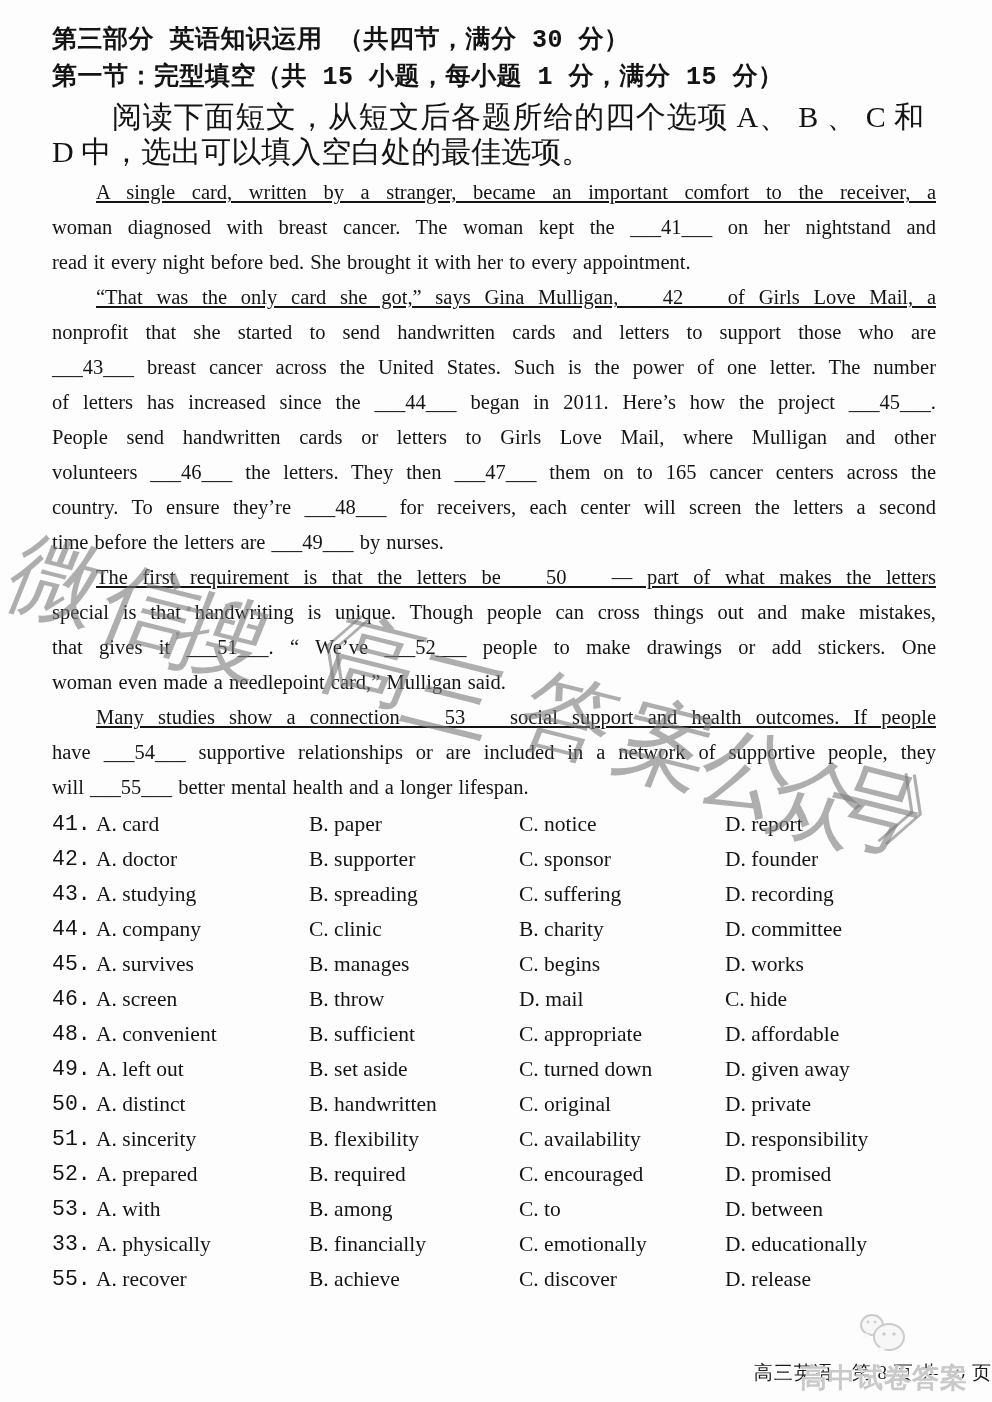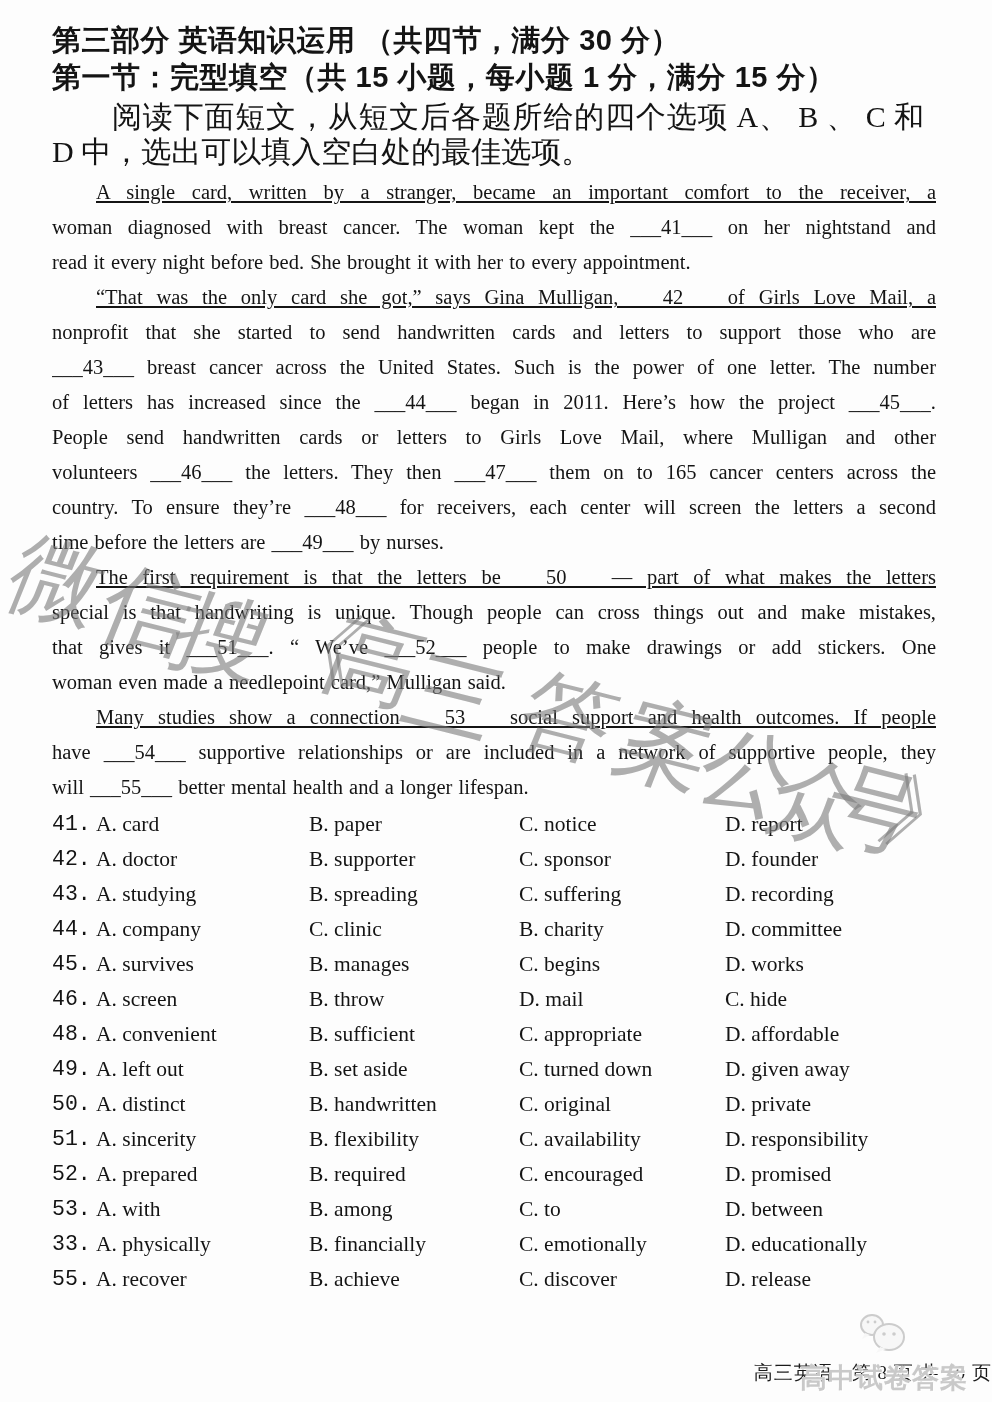--- a/index.html
+++ b/index.html
@@ -7,23 +7,23 @@
     position:relative;
     width:992px; height:1402px;
     background:#fdfdfd;
     overflow:hidden;
     font-family:"Liberation Serif", serif;
     color:#141414;
   }
   .content { position:absolute; left:52px; top:22px; width:884px; }
 
   .h1, .h2 {
-    font-family:Liberation Sans, sans-serif;
+    font-family:Liberation Mono, monospace;
     font-weight:bold;
-    font-size:29px;
+    font-size:25px;
     line-height:37px;
     letter-spacing:0.5px;
     white-space:nowrap;
   }
   .instr {
     margin:3px 12px 6px 0;
     font-size:30px;
     line-height:35px;
     text-indent:2em;
     text-align:justify;

